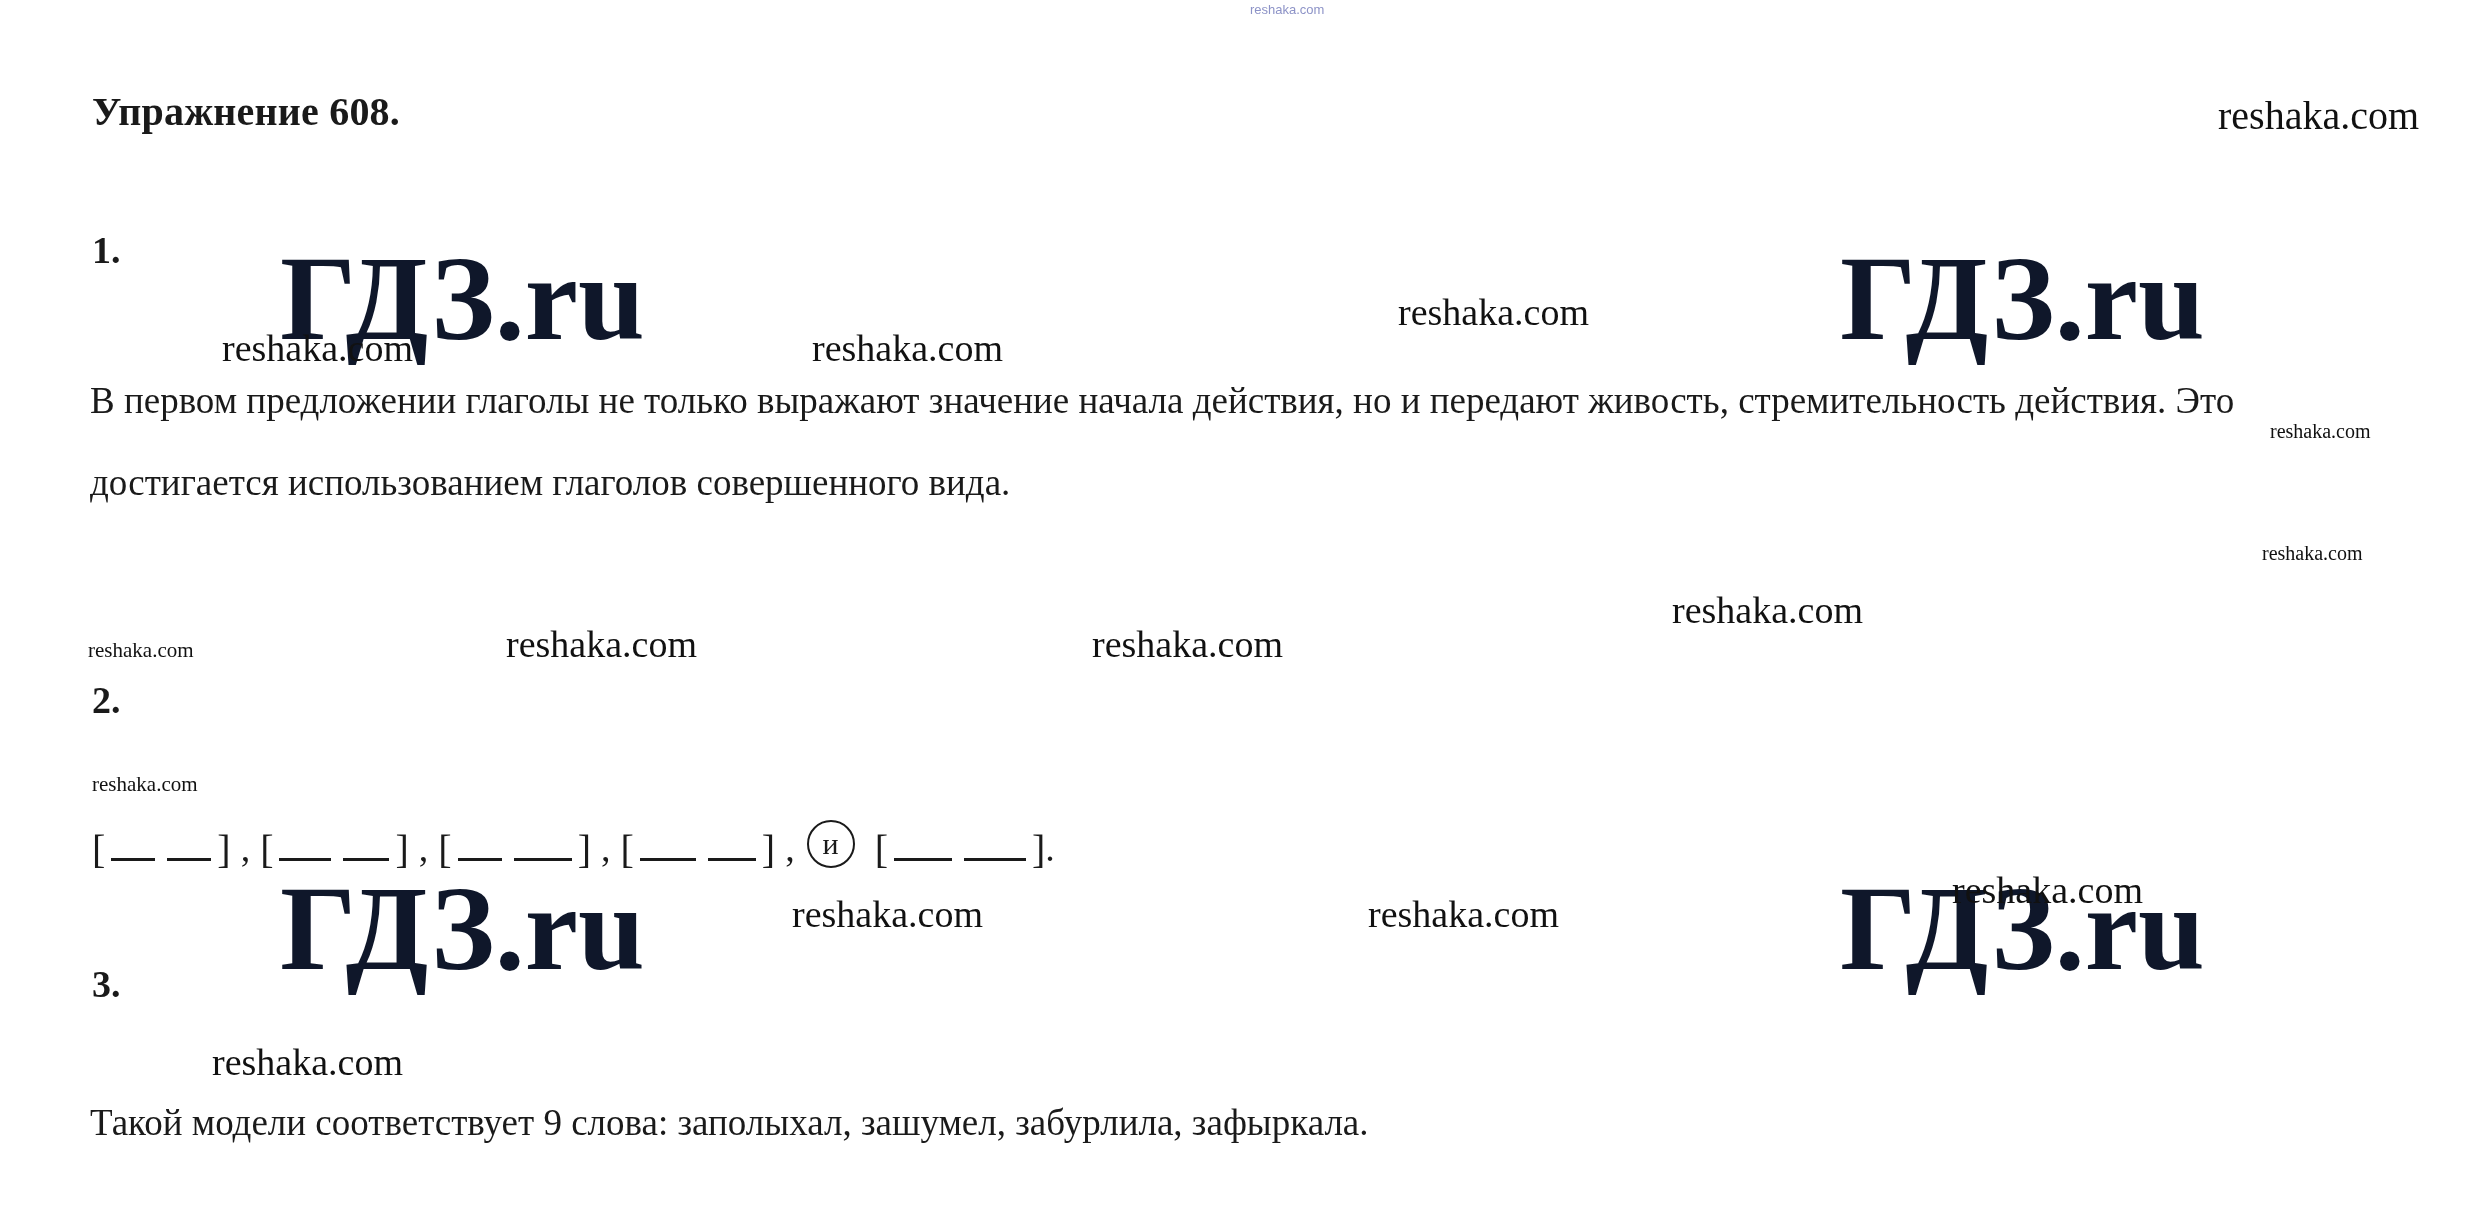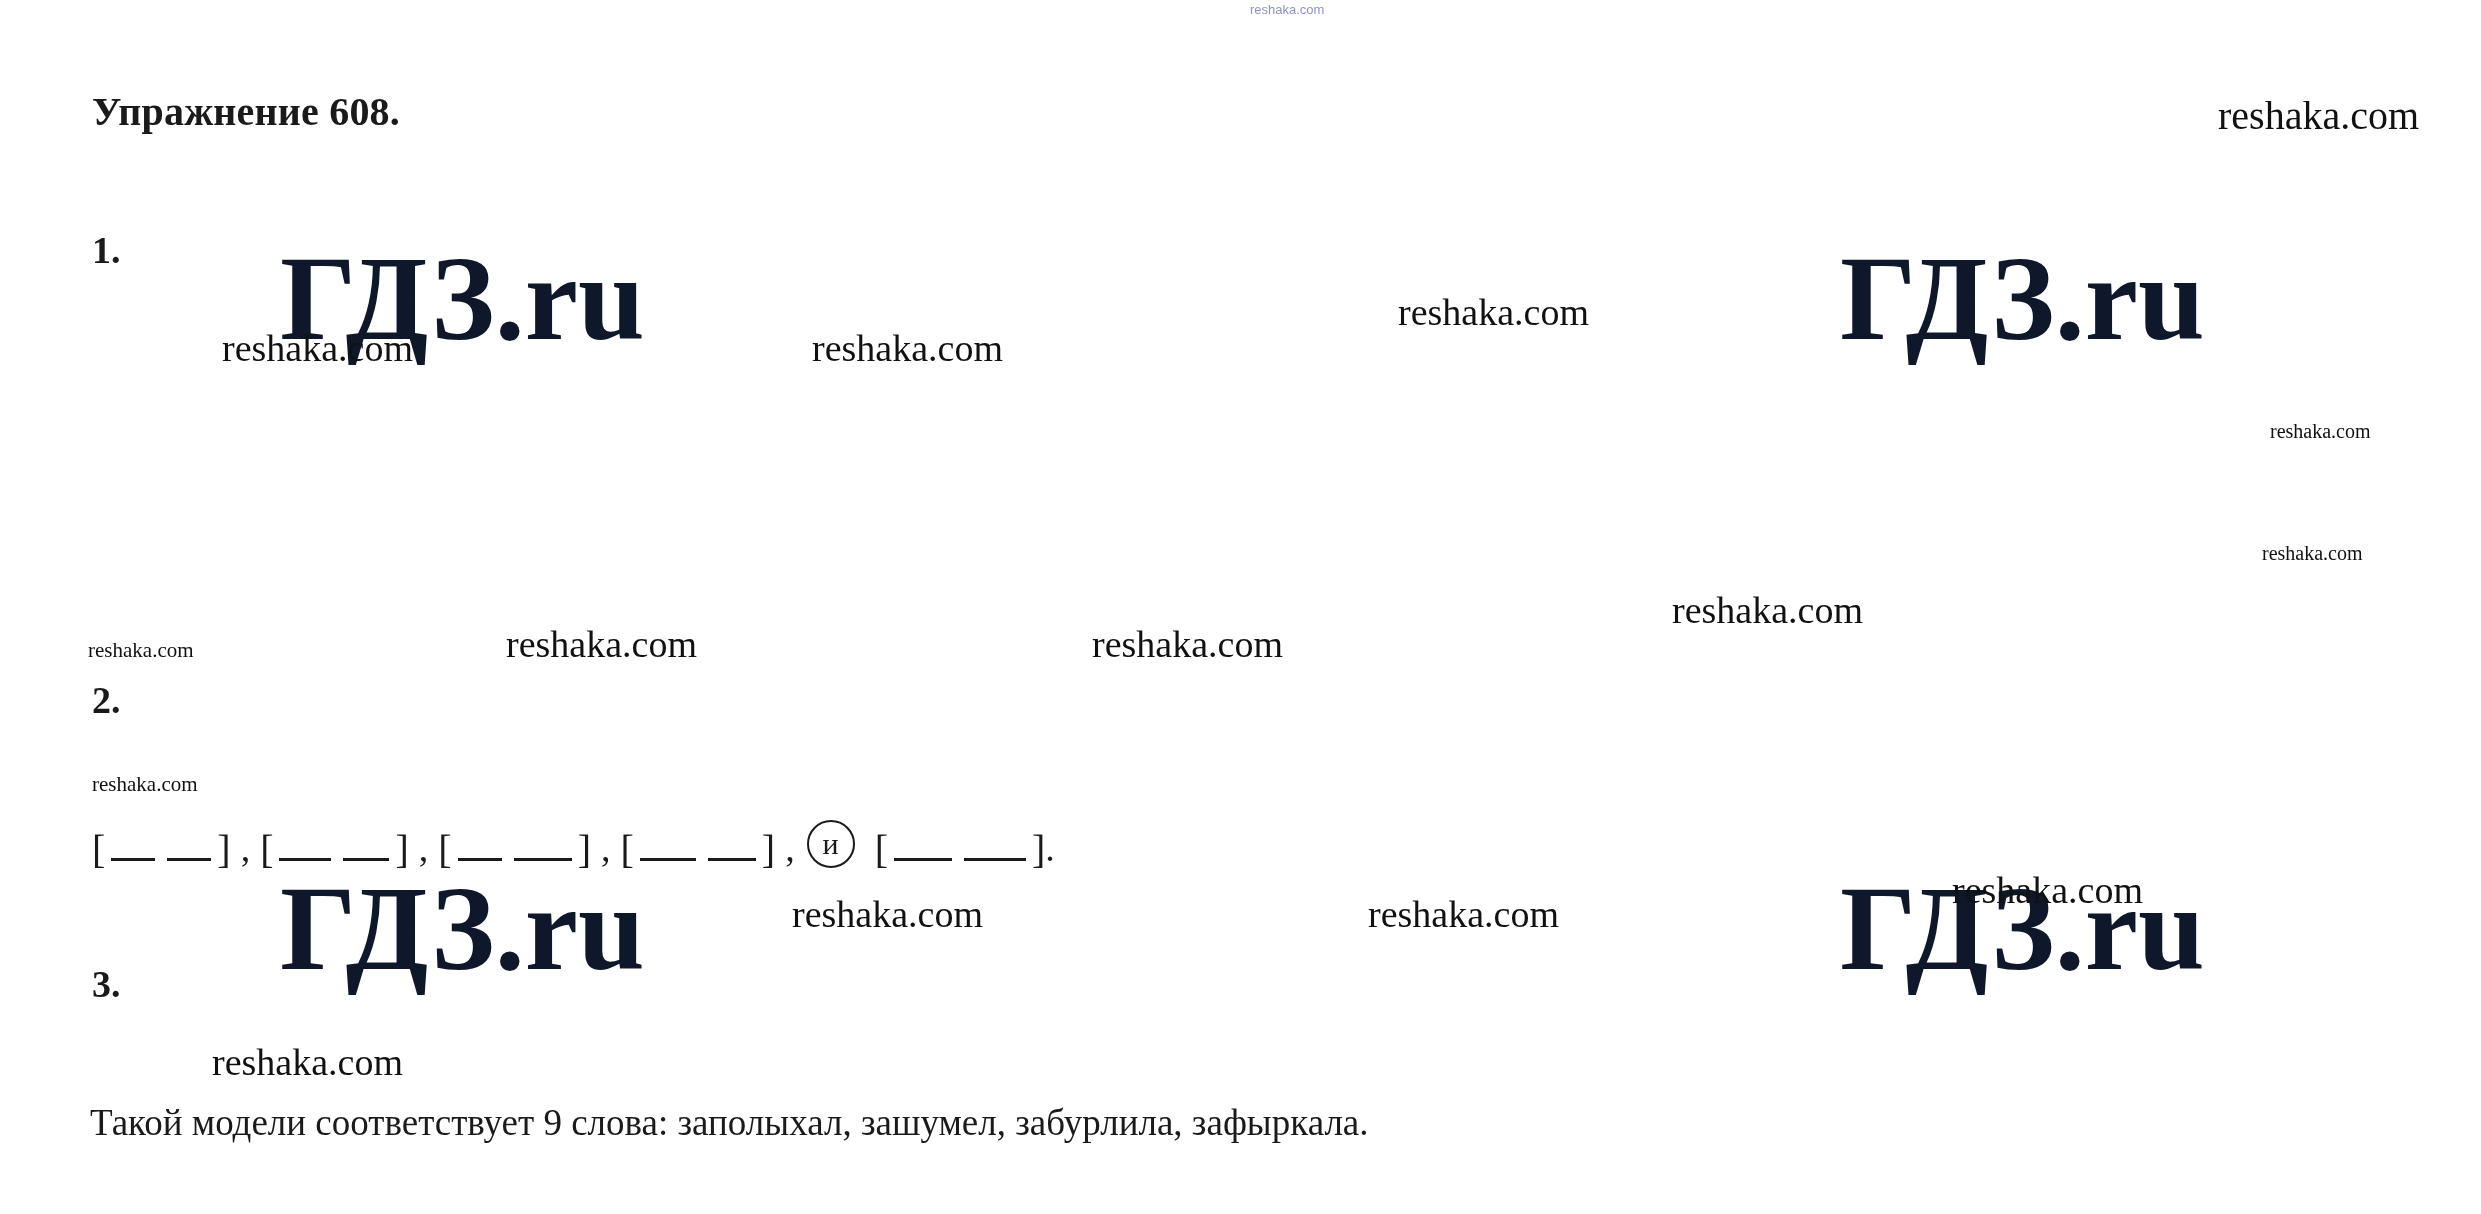--- a/index.html
+++ b/index.html
@@ -135,20 +135,21 @@
     <div class="wm-ghost" style="left:280px; top:860px; font-size:120px;">ГДЗ.ru</div>
     <div class="wm-ghost" style="left:1840px; top:860px; font-size:120px;">ГДЗ.ru</div>
   </div>
 
   <div class="wm-tiny" style="left:1250px; top:2px; font-size:13px;">reshaka.com</div>
 
   <div class="title">Упражнение 608.</div>
   <div class="brand-top">reshaka.com</div>
 
   <div class="num num1">1.</div>
+  <div class="para para1">В первом предложении глаголы не только выражают значение начала действия, но и передают живость, стремительность действия. Это достигается использованием глаголов совершенного вида.</div>
 
   <div class="num num2">2.</div>
 
   <div class="scheme">
     <span class="grp">
       <span class="brk">[</span>
       <span class="bar" style="width:44px;"></span>
       <span class="bar" style="width:44px;"></span>
       <span class="brk">]</span>
     </span>

